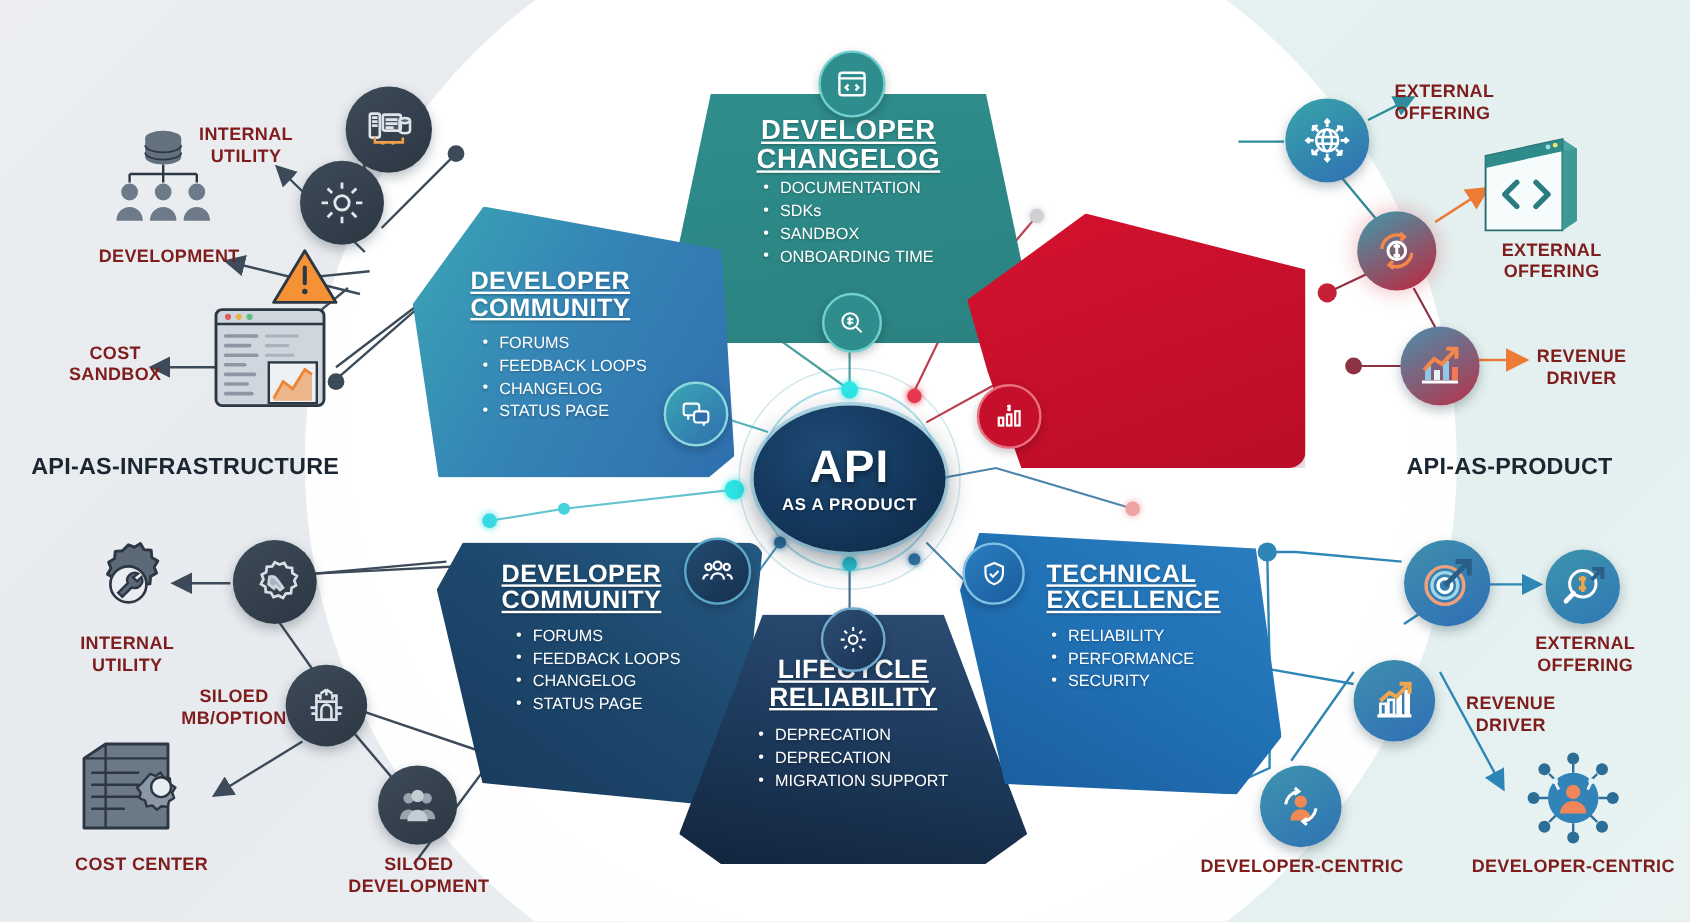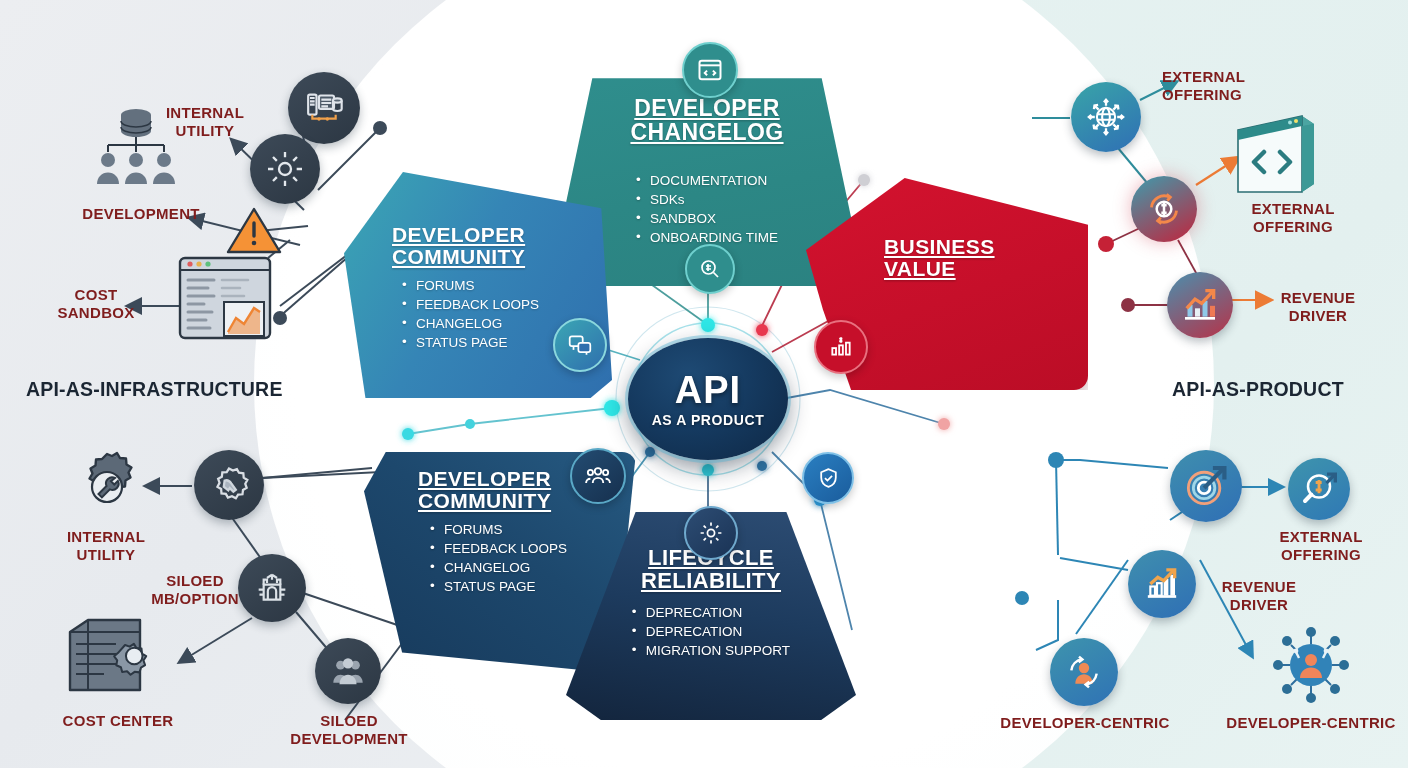--- a/index.html
+++ b/index.html
@@ -31,21 +31,21 @@
   .wedge li:before{content:"•";position:absolute;left:0;top:-1px;}
 
   
   #w-dx{left:552px;top:74px;width:310px;height:212px;
     background:linear-gradient(170deg,#2f8e8d 0%,#2c8785 55%,#2b8281 100%);
     clip-path:polygon(13% 2%,87% 2%,100% 92%,88% 100%,12% 100%,0% 92%);
     border-radius:16px;
     box-shadow:0 9px 16px rgba(20,60,70,.28);
     text-align:center;padding-top:22px;box-sizing:border-box;}
   #w-dx .title{font-size:23px;}
-  #w-dx ul{display:inline-block;text-align:left;font-size:13.5px;margin-top:26px;}
+  #w-dx ul{display:inline-block;text-align:left;font-size:13.5px;margin-top:2px;}
 
   
   #w-dc1{left:344px;top:172px;width:268px;height:226px;
     background:linear-gradient(120deg,#3ba6b4 0%,#3585b6 45%,#2f6fae 100%);
     clip-path:polygon(22% 0%,96% 16%,100% 92%,92% 100%,8% 100%,0% 36%);
     border-radius:14px;
     box-shadow:0 9px 16px rgba(20,50,80,.26);
     padding:52px 0 0 48px;box-sizing:border-box;}
   #w-dc1 .title{font-size:21px;}
   #w-dc1 ul{font-size:13.5px;margin-left:10px;}
@@ -277,24 +277,20 @@
     </div>
     <ul>
       <li>FORUMS</li>
       <li>FEEDBACK LOOPS</li>
       <li>CHANGELOG</li>
       <li>STATUS PAGE</li>
     </ul>
   </div>
 
   <div class="wedge" id="w-bv">
-    <div class="title">
-      <span>BUSINESS</span><br>
-      <span>VALUE</span>
-    </div>
   </div>
 
   <div class="wedge" id="w-dc2">
     <div class="title">
       <span>DEVELOPER</span><br>
       <span>COMMUNITY</span>
     </div>
     <ul>
       <li>FORUMS</li>
       <li>FEEDBACK LOOPS</li>
@@ -308,20 +304,31 @@
       <span>LIFECYCLE</span><br>
       <span>RELIABILITY</span>
     </div>
     <ul>
       <li>DEPRECATION</li>
       <li>DEPRECATION</li>
       <li>MIGRATION SUPPORT</li>
     </ul>
   </div>
 
+  <div class="wedge" id="w-te">
+    <div class="title">
+      <span>TECHNICAL</span><br>
+      <span>EXCELLENCE</span>
+    </div>
+    <ul>
+      <li>RELIABILITY</li>
+      <li>PERFORMANCE</li>
+      <li>SECURITY</li>
+    </ul>
+  </div>
 
   <div id="hub">
     <div class="big">API</div>
     <div class="small">AS A PRODUCT</div>
   </div>
 
   <div class="badge" style="left:682px;top:42px;width:52px;height:52px;background:#2f8e8d;border:2px solid #6fd0ce;">
     <svg width="28" height="28" viewBox="0 0 24 24" fill="none" stroke="#fff" stroke-width="1.7">
       <rect x="3" y="4" width="18" height="16" rx="2"></rect>
         <path d="M3 8h18"></path>

